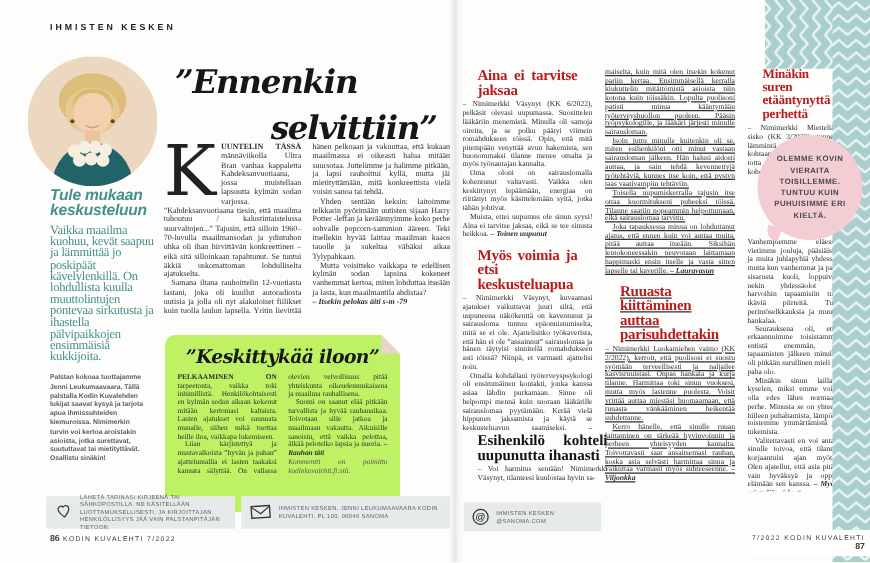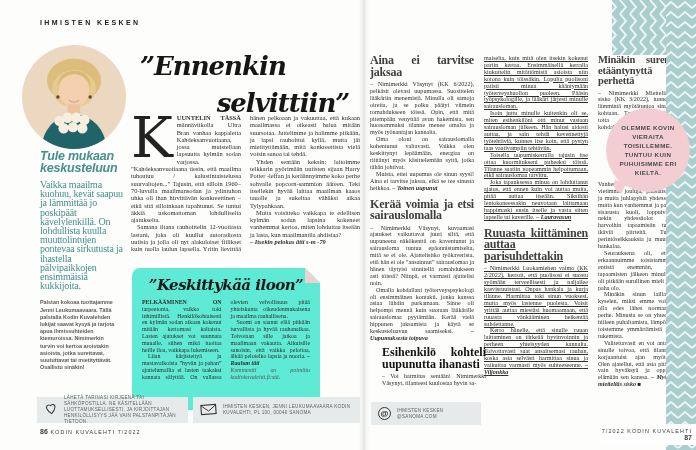--- a/index.html
+++ b/index.html
@@ -39,35 +39,35 @@
     column-count:2; column-gap:9px; overflow:hidden;
     font-size:6.4px; line-height:7.3px; text-align:justify; }
   .feature p, .rp-col p, .pink-cols p { margin:0; }
   .ind { text-indent:6px; }
   .dropcap { float:left; font-family:"DejaVu Serif",serif; font-size:56px;
     line-height:44px; padding:2px 4px 0 0; color:#222; font-weight:400; }
   .lead { font-weight:700; }
   .psig, .sig-inline { font-style:italic; font-weight:700; }
 
   
-  .pinkbox { left:132px; top:268px; width:188px; height:142px; background:#5eead4;
+  .pinkbox { left:132px; top:268px; width:188px; height:142px; background:#bef264;
     border-radius:8px; clip-path:polygon(0 0,calc(100% - 15px) 0,100% 15px,100% 100%,0 100%);
     padding:8px 10px 14px; }
   .pink-ear { left:305px; top:268px; width:0; height:0;
     border-left:15px solid #ead2cd; border-top:15px solid transparent; }
   .pink-title { text-align:center; font-family:"DejaVu Serif",serif; font-style:italic;
     font-weight:700; font-size:15px; color:#181818; letter-spacing:-0.5px; margin-bottom:5px; }
   .pink-cols { column-count:2; column-gap:9px; font-size:5.9px; line-height:6.8px;
     text-align:justify; height:86px; overflow:hidden; }
   .foot-note { margin-top:4px; font-style:italic; color:#555; }
 
   
   .rp-col { top:55px; text-align:justify; font-size:6.1px; line-height:6.9px; overflow:hidden; }
-  .rp-col h3 { font-size:12px; line-height:11.5px; color:#404040; letter-spacing:-0.2px;
-    margin:7px 0 3px; font-weight:700; }
+  .rp-col h3 { font-size:12px; line-height:11.5px; color:#b91c1c; letter-spacing:-0.2px;
+    margin:7px 12px 3px; font-weight:700; }
   .rp-col h3:first-child { margin-top:0; }
   .rp-col1 { left:370px; width:104px; height:290px; }
   .rp-col1b { left:370px; top:347px; width:104px; height:48px; text-align:justify;
     font-size:6.1px; line-height:6.9px; overflow:hidden;margin-left:12px; }
   .rp-col1b h3 { font-size:12px; line-height:11.5px; color:#121212; margin-bottom:3px; }
   .rp-col2 { left:484px; width:104px; height:338px;text-decoration:underline; }
   .rp-col3 { left:598px; width:72px; height:338px; }
   .rp-col3 h3 { font-size:10.5px; line-height:10.5px; }
   .bubble-spacer { height:50px; }
 
@@ -184,21 +184,21 @@
       <p class="foot-note">Kommentti on poimittu kodinkuvalehti.fi:stä.</p>
     </div>
   </div>
   <div class="abs pink-ear"></div>
 
   <div class="abs rp-col rp-col1">
     <h3>Aina ei tarvitse jaksaa</h3>
     <p>– Nimimerkki Väsynyt (KK 6/2022), pelkäsit olevasi uupumassa. Suosittelen lääkäriin menemistä. Minulla oli samoja oireita, ja se polku päätyi viimein romahdukseen töissä. Opin, että mitä pitempään venyttää avun hakemista, sen huonommaksi tilanne menee omalta ja myös työnantajan kannalta.</p>
     <p class="ind">Oma oloni on sairauslomalla kohentunut valtavasti. Vaikka olen keskittynyt lepäämään, energiaa on riittänyt myös käsittelemään syitä, jotka tähän johtivat.</p>
     <p class="ind"><span>Muista, ettei uupumus ole sinun syysi! Aina ei tarvitse jaksaa, eikä se tee sinusta heikkoa.</span> <span class="sig-inline">– Toinen uupunut</span></p>
-    <h3>Kerää voimia ja etsi sairauslomalla</h3>
+    <h3>Myös voimia ja etsi keskusteluapua</h3>
     <p>– Nimimerkki Väsynyt, kuvaamasi ajatukset vaikuttavat juuri siltä, että uupuneena näkökenttä on kaventunut ja sairausloma tuntuu epäonnistumiselta, mitä se ei ole. Ajattelisitko työkaverista, että hän ei ole ”ansainnut” sairauslomaa ja hänen täytyisi sinnitellä romahdukseen asti töissä? Niinpä, et varmasti ajattelisi noin.</p>
     <p class="ind"><span>Omalla kohdallani työterveyspsykologi oli ensimmäinen kontakti, jonka kanssa asiaa lähdin purkamaan. Sinne oli helpompi mennä kuin suoraan lääkärille sairauslomaa pyytämään. Kerää vielä hippunen jaksamista ja käytä se keskusteluavun saamiseksi.</span> <span class="sig-inline">– Uupumuksesta toipuva</span></p>
   </div>
   <div class="abs rp-col1b">
     <h3>Esihenkilö kohteli uupunutta ihanasti</h3>
     <p>– Voi harmitus sentään! Nimimerkki Väsynyt, tilanteesi kuulostaa hyvin sa-</p>
   </div>
 
   <div class="abs rp-col rp-col2">
     <p>maiselta, kuin mitä olen itsekin kokenut pariin kertaa. Ensimmäisellä kerralla kiukuttelin mitättömistä asioista niin kotona kuin töissäkin. Lopulta puolisoni patisti minua kääntymään työterveyshuollon puoleen. Pääsin työpsykologille, ja lääkäri järjesti minulle sairausloman.</p>

